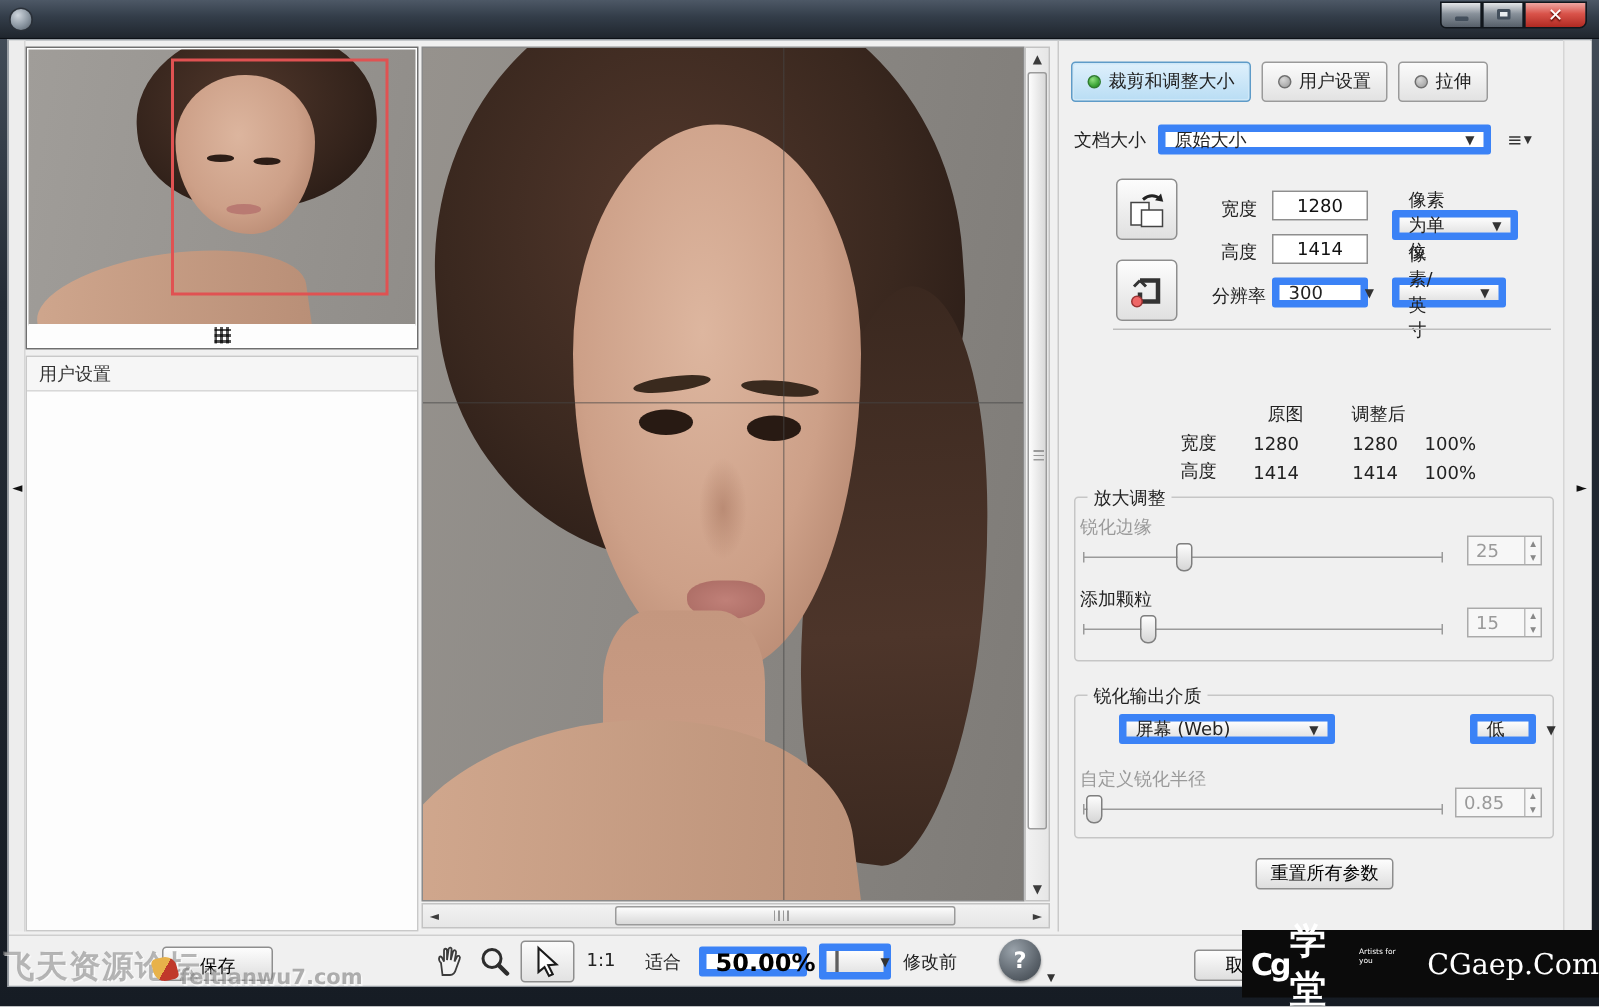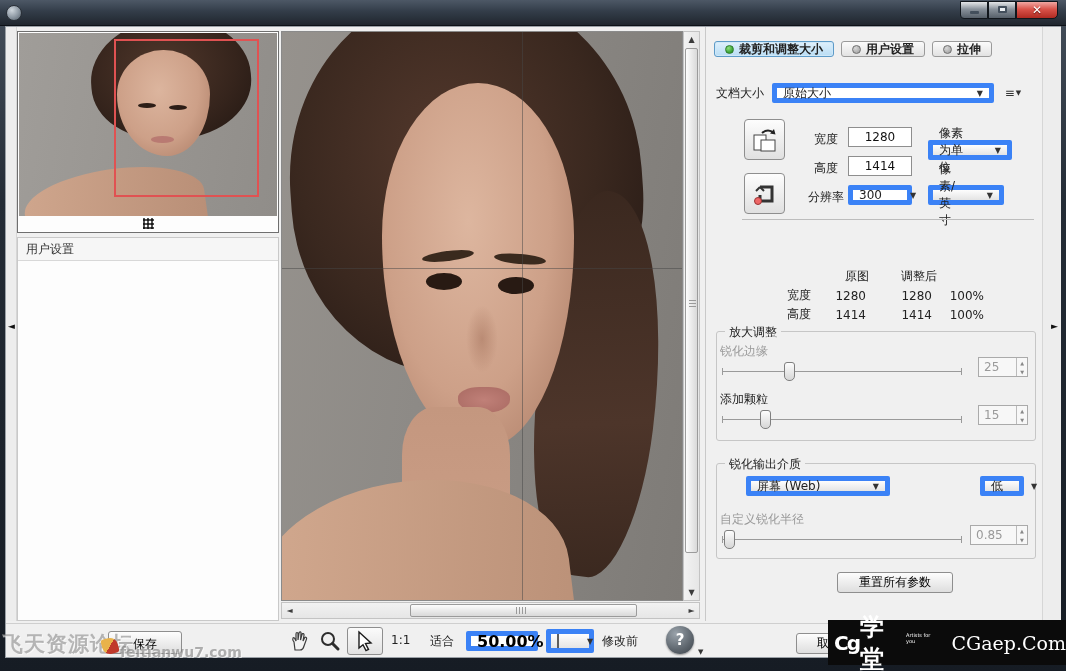--- a/index.html
+++ b/index.html
@@ -58,21 +58,21 @@
   .vgrip { position:absolute; left:3px; top:250px; width:7px; height:8px; background:repeating-linear-gradient(0deg,#9a9a9a 0 1px,transparent 1px 3px); }
   .hthumb { position:absolute; left:128px; width:227px; height:13px; background:linear-gradient(#fdfdfd,#d9d9d9); border:1px solid #9b9b9b; border-radius:2px; }
   .hgrip { position:absolute; left:105px; top:2px; width:10px; height:7px; background:repeating-linear-gradient(90deg,#9a9a9a 0 1px,transparent 1px 3px); }
 
   
   .rpanel { position:absolute; left:699px; top:0; width:337px; height:594px; border-left:1px solid #c9c9c9; font-size:12px; color:#222; }
   .edge-strip-r { position:absolute; left:1036px; top:0; width:19px; height:594px; background:#ededed; border-left:1px solid #d6d6d6; }
   .collapse-r { position:absolute; left:1044px; top:292px; width:9px; height:14px; color:#111; font-size:9px; line-height:14px; text-align:center; cursor:pointer; }
 
   .tabs { position:absolute; left:8px; top:14px; display:flex; gap:7px; }
-  .tab { height:16px; border:1px solid #9a9a9a; border-radius:3px; background:linear-gradient(#fbfbfb,#e2e2e2); display:flex; align-items:center; justify-content:flex-start; gap:5px; padding:0 10px; cursor:pointer;font-weight:bold; }
+  .tab { height:27px; border:1px solid #9a9a9a; border-radius:3px; background:linear-gradient(#fbfbfb,#e2e2e2); display:flex; align-items:center; justify-content:flex-start; gap:5px; padding:0 10px; cursor:pointer; }
   .tab.selected { background:linear-gradient(#dff0fc,#b9ddf4); border-color:#5e9bc8; box-shadow:inset 0 0 0 1px #cfe8f8; }
   .dot { width:9px; height:9px; border-radius:50%; border:1px solid #6f6f6f; background:radial-gradient(circle at 35% 30%,#d8d8d8,#9a9a9a); }
   .dot.on { border-color:#2f7c2f; background:radial-gradient(circle at 35% 30%,#8fe07e,#3aa335 65%,#2c7f2a); }
 
   .row-doc { position:absolute; left:10px; top:56px; display:flex; align-items:center; gap:8px; }
   .combo { border:5px solid #3b82f6; border-radius:2px; background:linear-gradient(#fdfdfd,#e4e4e4); display:flex; align-items:center; padding:0 6px; height:20px; cursor:pointer;gap:20px; }
   .combo.white { background:#fff; }
   .combo .arrow { margin-left:auto; font-size:8px; color:#333; padding-left:8px; }
   .menu-btn { width:22px; height:18px; display:flex; align-items:center; justify-content:center; color:#333; font-size:12px; cursor:pointer; }
   .menu-btn small { font-size:7px; margin-left:1px; }
@@ -89,21 +89,21 @@
   .group { position:absolute; border:1px solid #c6c6c6; border-radius:3px; }
   .gtitle { position:absolute; top:-8px; left:8px; background:#f0f0f0; padding:0 4px; font-size:12px; color:#222; }
   .track { position:absolute; height:1px; background:#9a9a9a; }
   .track::before,.track::after { content:""; position:absolute; top:-3px; width:1px; height:7px; background:#9a9a9a; }
   .track::after { right:0; }
   .sthumb { position:absolute; top:-9px; width:11px; height:19px; background:linear-gradient(#fdfdfd,#d6d6d6); border:1px solid #7f7f7f; border-radius:3px 3px 5px 5px; cursor:pointer; }
   .table { position:absolute; left:55px; top:240px; font-size:12px; color:#222; }
   .trow { display:flex; height:19px; align-items:center; }
   .tcell { text-align:right; }
 
-  .resetbtn { position:absolute; left:131px; top:545px; height:21px; padding:0 21px; border:1px solid #8e8e8e; border-radius:3px; background:linear-gradient(#fdfdfd,#dedede); font-size:12px; font-family:inherit; cursor:pointer; }
+  .resetbtn { position:absolute; left:131px; top:545px; height:21px; padding:0 9px; border:1px solid #8e8e8e; border-radius:3px; background:linear-gradient(#fdfdfd,#dedede); font-size:12px; font-family:inherit; cursor:pointer; }
 
   
   .toolbar { position:absolute; left:0; top:596px; width:1054px; height:34px; border-top:1px solid #cfcfcf; background:#f0f0f0; }
   .toolicon { position:absolute; top:3px; width:28px; height:28px; display:flex; align-items:center; justify-content:center; cursor:pointer; }
   .toolicon.sel { border:1px solid #8e8e8e; border-radius:3px; background:linear-gradient(#fbfbfb,#e2e2e2); }
   .tb-text { position:absolute; top:9px; font-size:12px; color:#222; }
   .savebtn { position:absolute; left:102px; top:7px; width:74px; height:23px; border:1px solid #8e8e8e; border-radius:3px; background:linear-gradient(#fdfdfd,#dedede); display:flex; align-items:center; justify-content:center; gap:4px; font-size:12px; cursor:pointer;flex-direction:column; }
   .cancelbtn { position:absolute; left:790px; top:9px; width:66px; height:21px; border:1px solid #8e8e8e; border-radius:3px; background:linear-gradient(#fdfdfd,#dedede); font-size:12px; font-family:inherit; cursor:pointer; }
   .helpbtn { position:absolute; left:660px; top:2px; width:28px; height:28px; border-radius:50%; background:radial-gradient(circle at 35% 28%,#9aa3ab,#5d656d 60%,#3a4148); color:#fff; font-size:15px; font-weight:bold; display:flex; align-items:center; justify-content:center; box-shadow:0 1px 2px rgba(0,0,0,.4); cursor:pointer; }
   .help-caret { position:absolute; left:692px; top:24px; font-size:7px; color:#333; }

